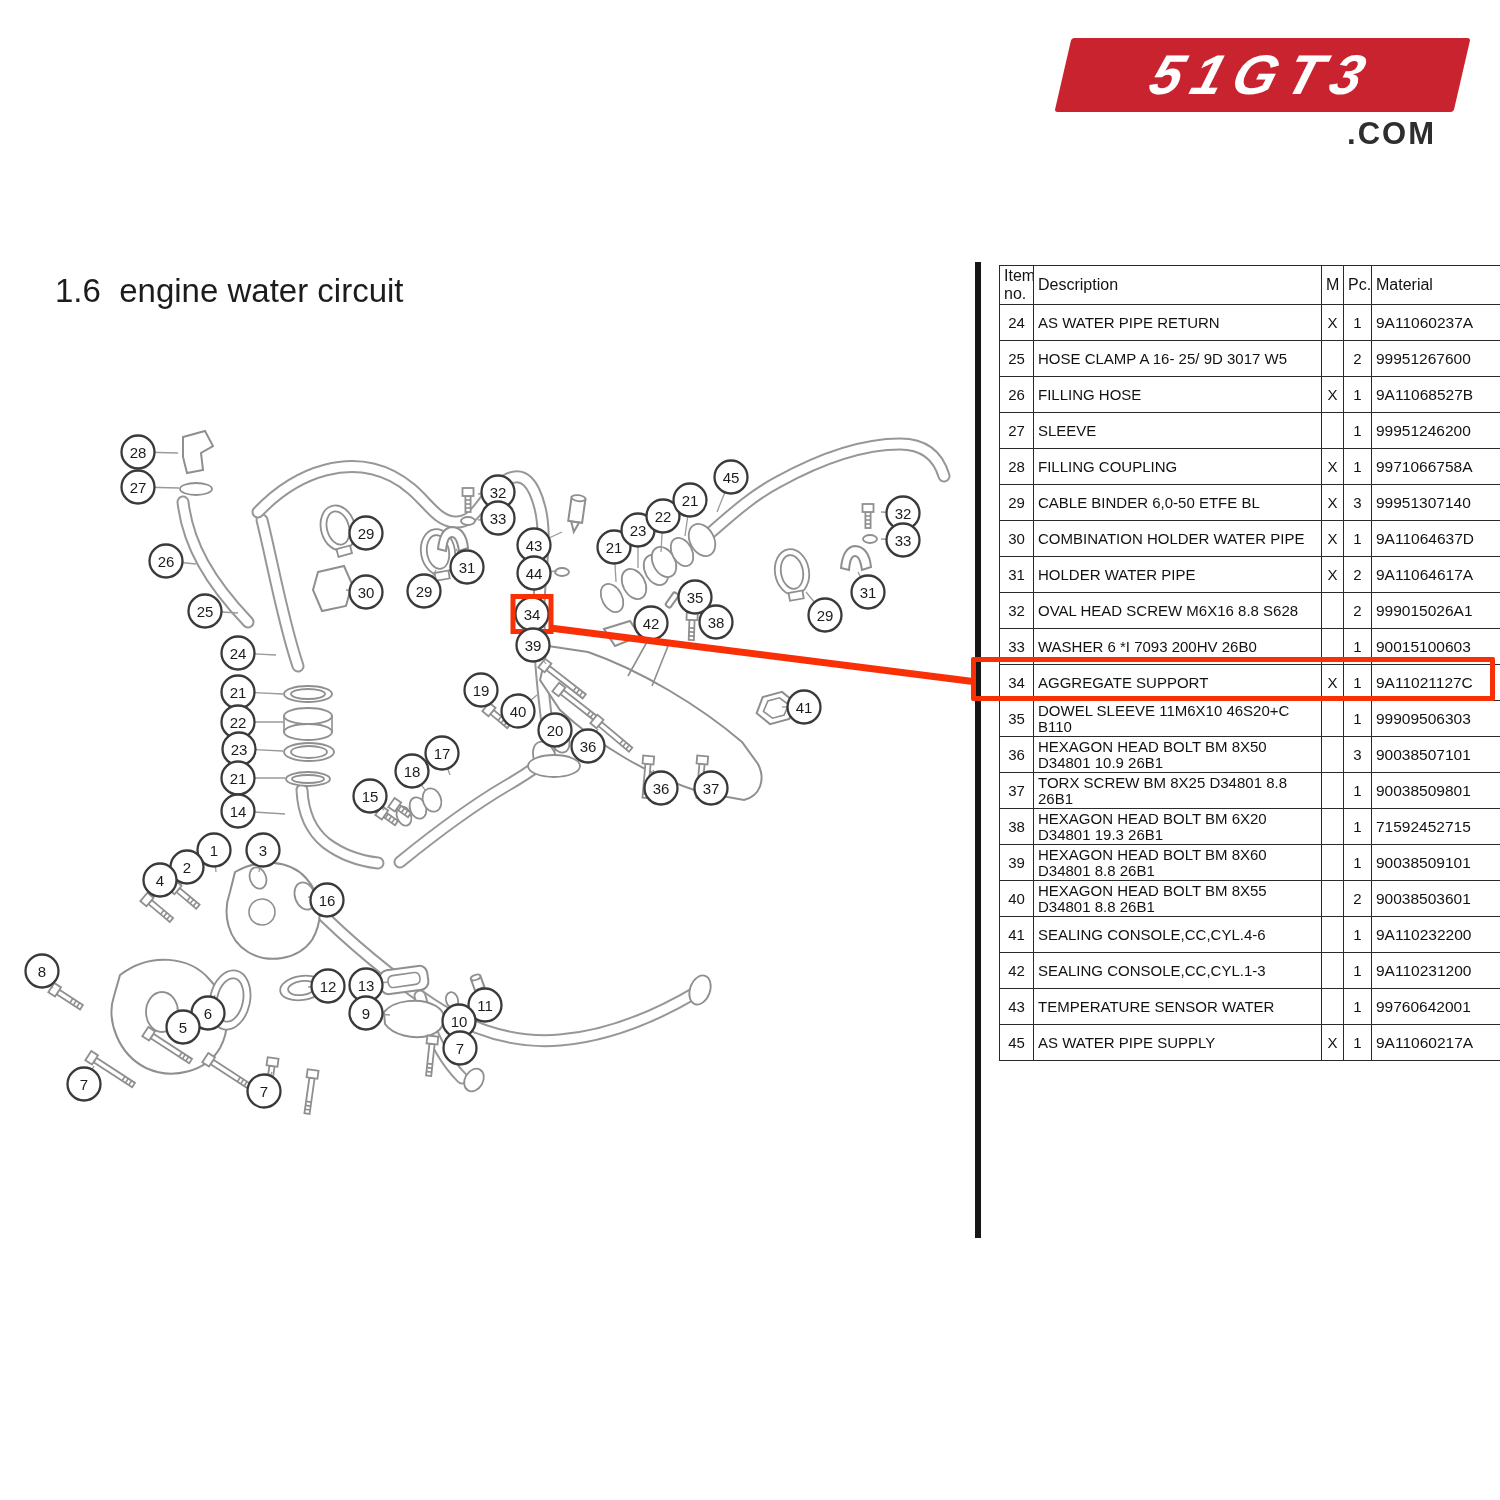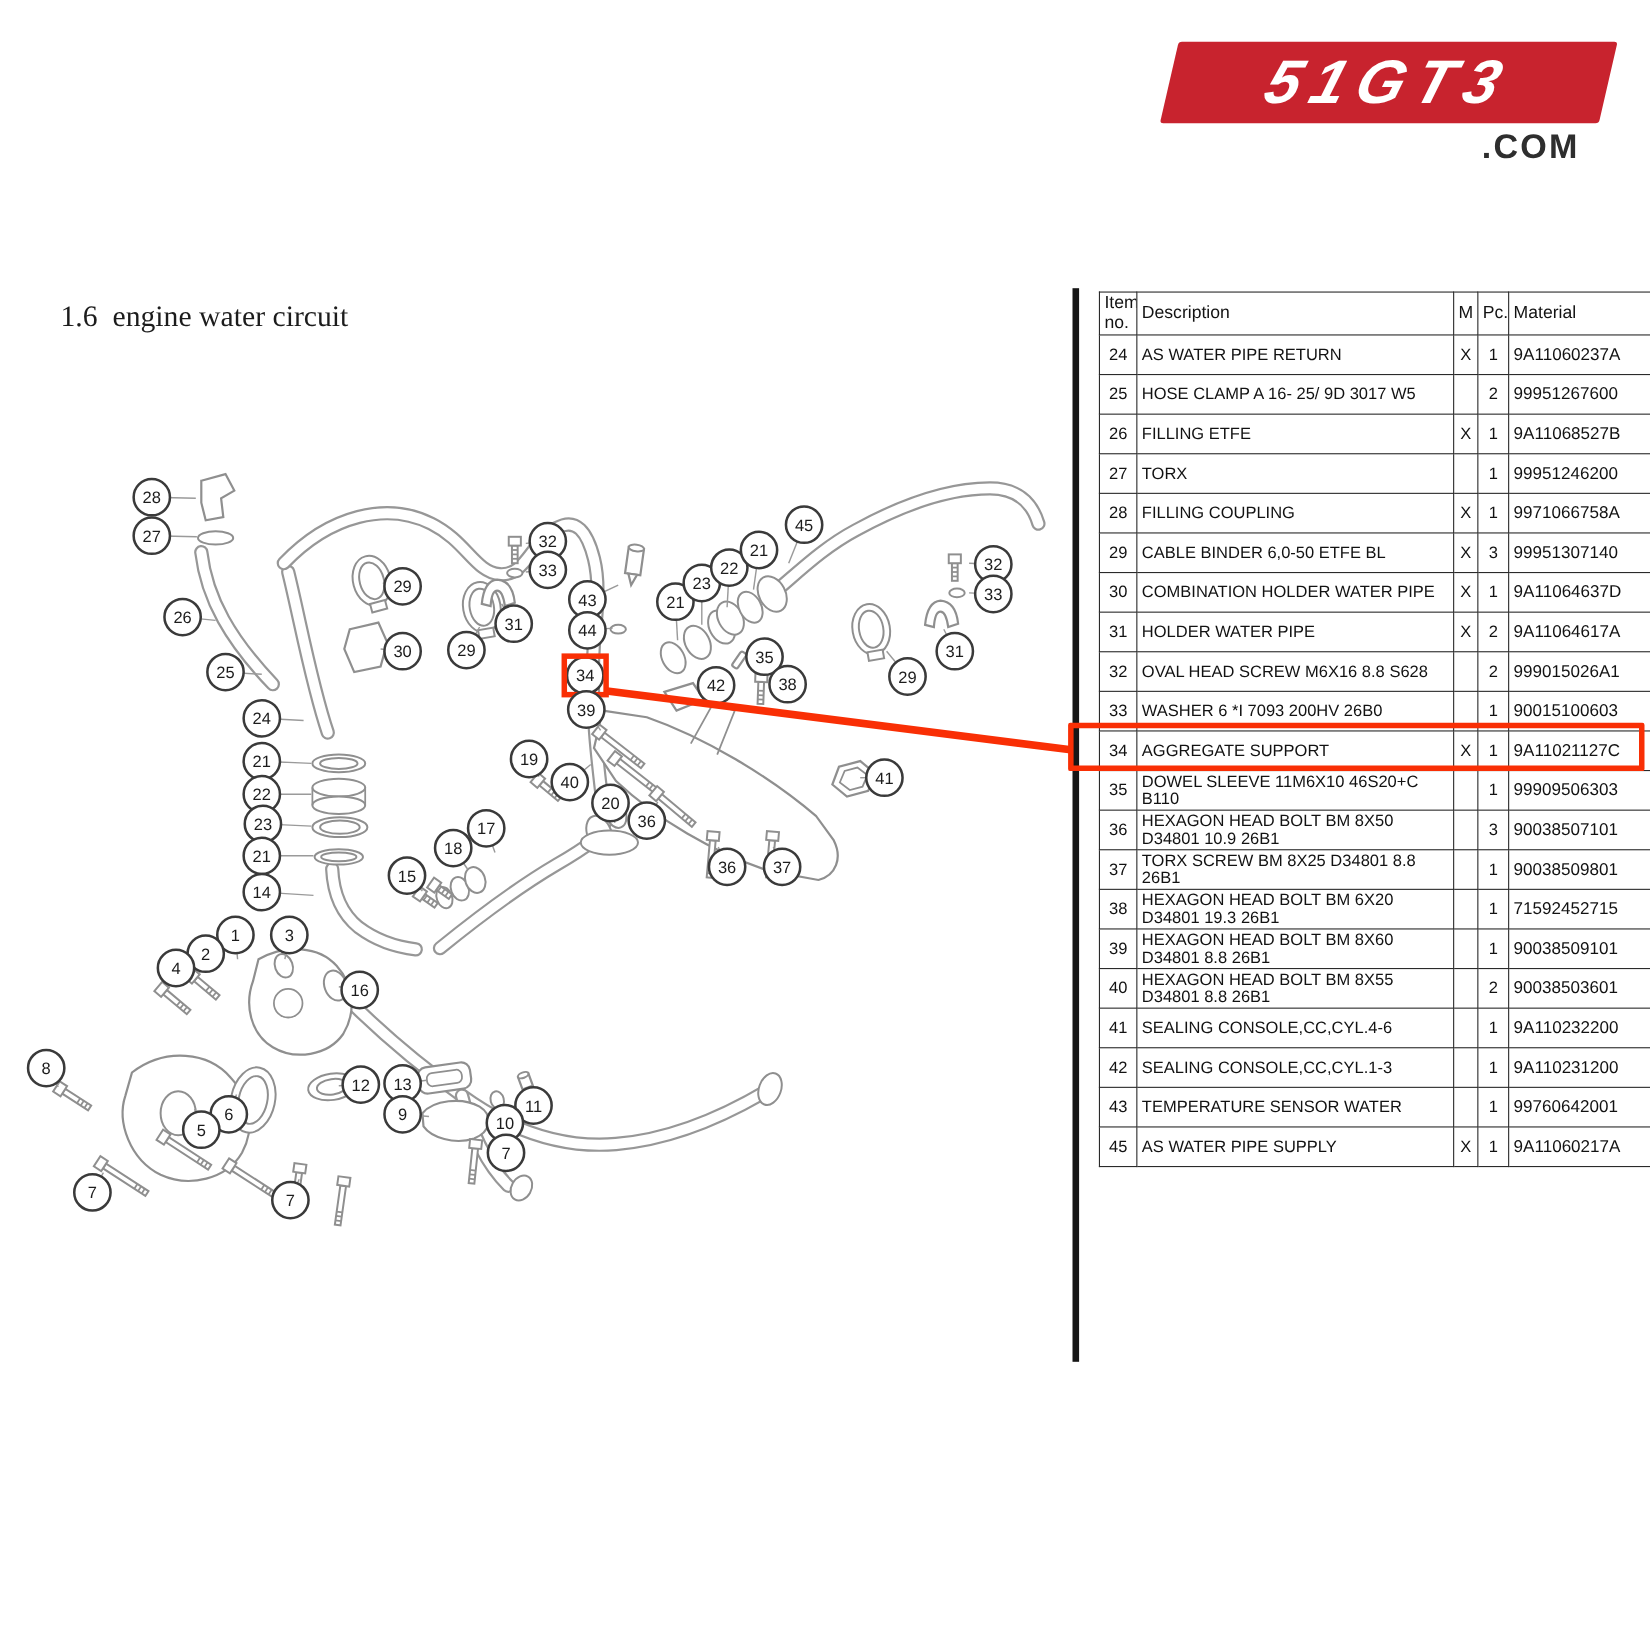--- a/index.html
+++ b/index.html
@@ -10,22 +10,22 @@
 
   
   .logo{position:absolute;left:1063px;top:38px;width:399px;height:74px;background:var(--brand);
         transform:skewX(-13deg);display:flex;align-items:center;justify-content:center;border-radius:3px;}
   .logo-text{font-family:"Liberation Sans",sans-serif;font-style:italic;font-weight:bold;
         font-size:56px;color:#fff;letter-spacing:10px;transform:skewX(-4deg);line-height:1;}
   .logo-com{position:absolute;right:64px;top:116px;font-size:31px;font-weight:bold;color:#2e2e2e;
         letter-spacing:2px;text-align:center;}
 
   
-  .title{position:absolute;left:55px;top:272px;font-size:27px;font-weight:400;color:#1c1c1c;
-        white-space:pre;font-family:Liberation Serif, serif;}
+  .title{position:absolute;left:55px;top:272px;font-size:33px;font-weight:400;color:#1c1c1c;
+        white-space:pre;}
 
   
   #diagram{position:absolute;left:0;top:0;width:1500px;height:1500px;z-index:1;}
   .tube{fill:none;stroke:#979797;stroke-width:13;stroke-linecap:round;}
   .tube-core{fill:none;stroke:#ffffff;stroke-width:9;stroke-linecap:round;}
   .part{fill:#ffffff;stroke:#8f8f8f;stroke-width:2;}
   .part-thin{fill:none;stroke:#8f8f8f;stroke-width:1.6;}
   .ring{fill:#ffffff;stroke:#8f8f8f;stroke-width:1.8;}
   .leader{stroke:#9a9a9a;stroke-width:1.3;}
   .c-circle{fill:#ffffff;stroke:#3a3a3a;stroke-width:2.3;}
@@ -645,28 +645,28 @@
           </tr>
           <tr>
             <td class="item">25</td>
             <td class="desc">HOSE CLAMP A 16- 25/ 9D 3017 W5</td>
             <td class="m"></td>
             <td class="pc">2</td>
             <td class="mat">99951267600</td>
           </tr>
           <tr>
             <td class="item">26</td>
-            <td class="desc">FILLING ETFE</td>
+            <td class="desc">FILLING HOSE</td>
             <td class="m">X</td>
             <td class="pc">1</td>
             <td class="mat">9A11068527B</td>
           </tr>
           <tr>
             <td class="item">27</td>
-            <td class="desc">TORX</td>
+            <td class="desc">SLEEVE</td>
             <td class="m"></td>
             <td class="pc">1</td>
             <td class="mat">99951246200</td>
           </tr>
           <tr>
             <td class="item">28</td>
             <td class="desc">FILLING COUPLING</td>
             <td class="m">X</td>
             <td class="pc">1</td>
             <td class="mat">9971066758A</td>

